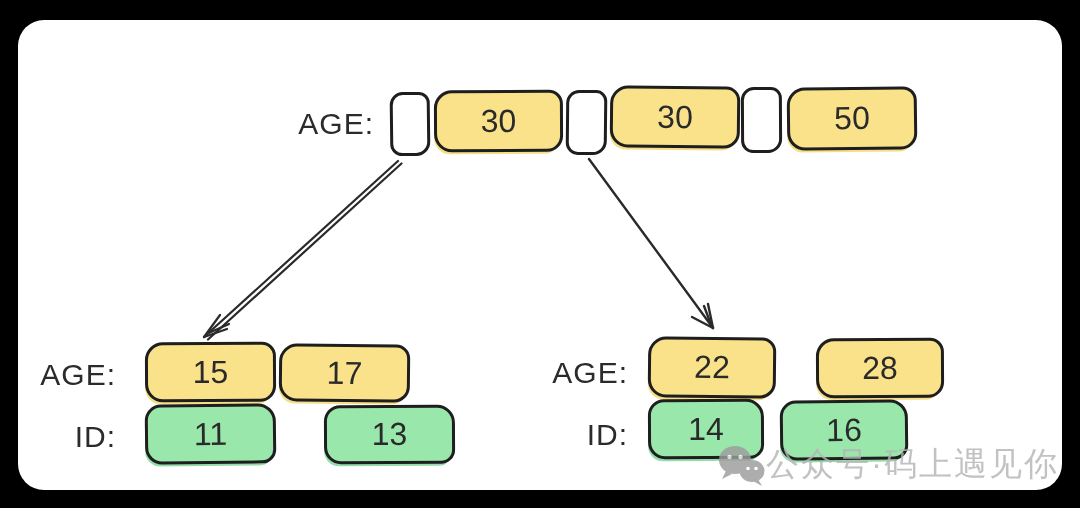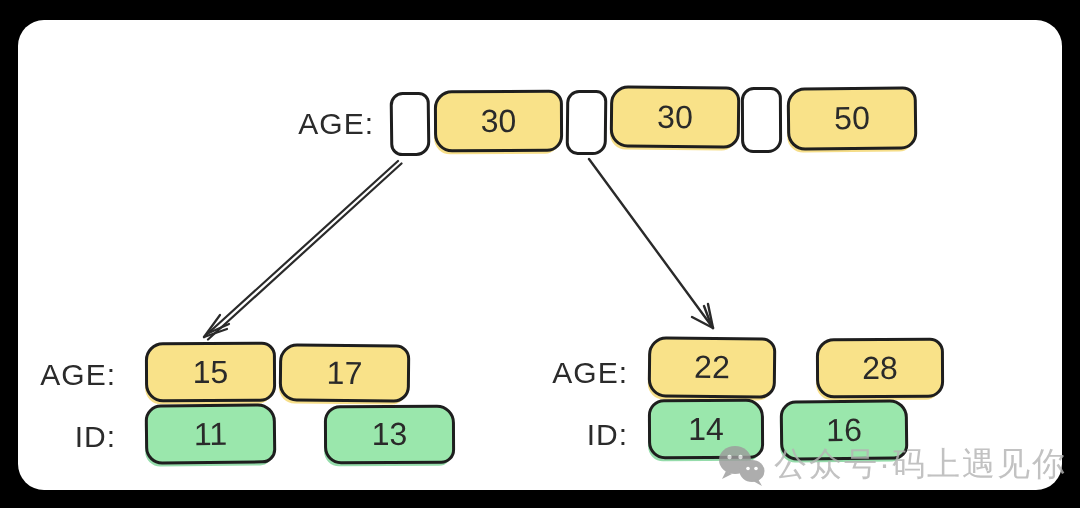--- a/index.html
+++ b/index.html
@@ -36,21 +36,21 @@
     box-shadow: -2px 4px 0 -2px rgba(130,214,156,.85);
   }
   .rot-a { transform: rotate(-0.7deg); }
   .rot-b { transform: rotate(0.6deg); }
   .rot-c { transform: rotate(-0.3deg); }
 
   .arrows { position: absolute; left: 0; top: 0; pointer-events: none; }
 
   .watermark {
     position: absolute; left: 698px; top: 422px;
-    display: flex; align-items: center; gap: 8px;
+    display: flex; align-items: center; gap: 0;
     opacity: 0.82;
   }
   .watermark .wm-text {
     font-size: 33px; color: #b5b5b5; letter-spacing: 2px;
     white-space: nowrap;
   }
 </style>
 </head>
 <body>
 

